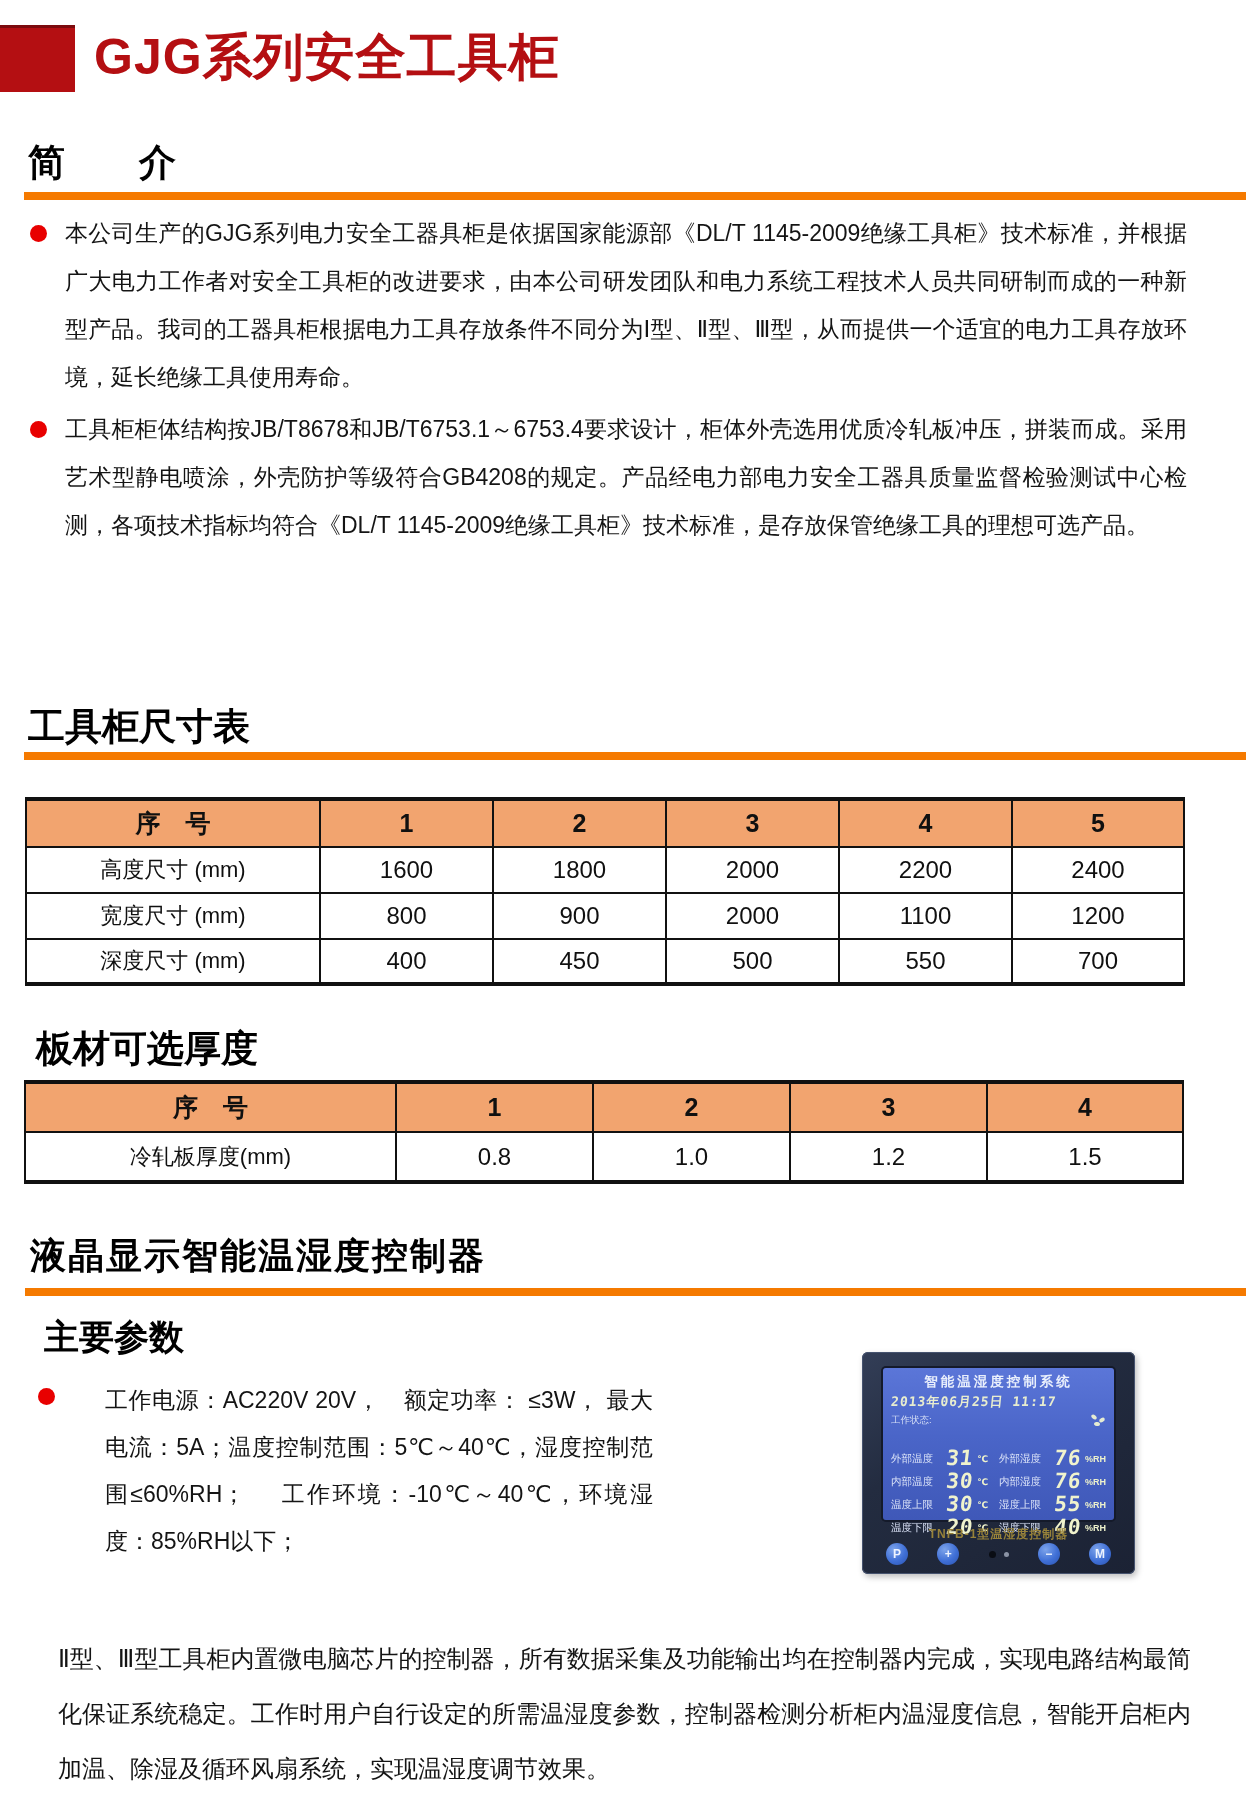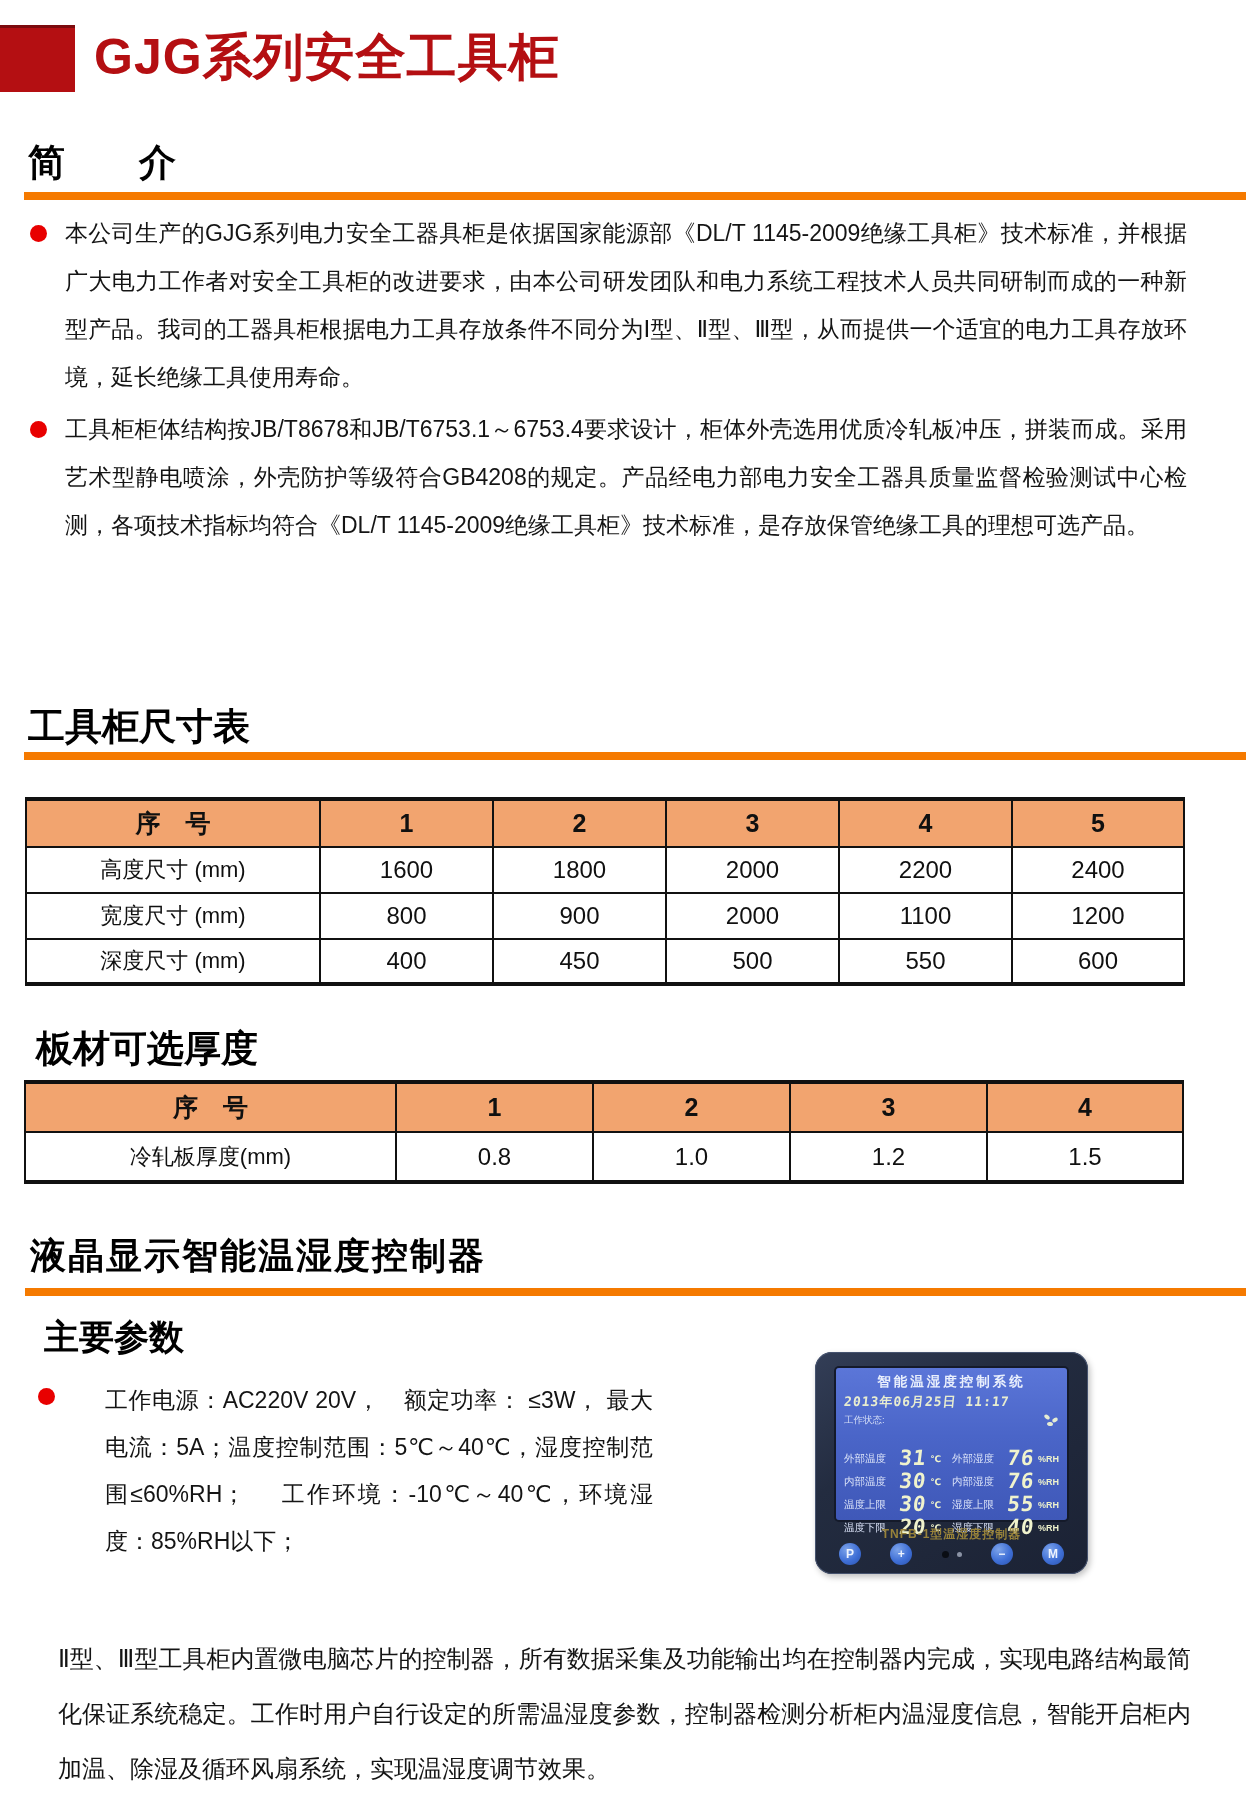--- a/index.html
+++ b/index.html
@@ -19,21 +19,21 @@
   
   table.spec{position:absolute;border-collapse:collapse;table-layout:fixed;background:#fff;
     border:2px solid #111;border-top:4px solid #111;border-bottom:4px solid #111;}
   table.spec th,table.spec td{border:2px solid #111;text-align:center;vertical-align:middle;padding:0;}
   table.spec th{background:#f2a46f;font-size:25px;font-weight:bold;color:#101010;}
   table.spec td{font-size:24px;color:#101010;}
   table.spec td.lbl{font-size:22px;}
   
   .params-text{position:absolute;font-size:23px;line-height:47px;text-align:justify;color:#141414;margin-left:21px;}
   
-  .device{position:absolute;left:815px;top:1352px;width:273px;height:222px;border-radius:17px;
+  .device{position:absolute;left:862px;top:1352px;width:273px;height:222px;border-radius:6px;
     background:linear-gradient(145deg,#333e57 0%,#232c40 35%,#1b2234 100%);
     box-shadow:0 0 0 1px #46536f inset, 2px 3px 6px rgba(0,0,0,0.25);}
   .lcd{position:absolute;left:21px;top:16px;width:231px;height:152px;border-radius:3px;
     background:linear-gradient(180deg,#5b76d8 0%,#4a65c8 45%,#3f58b8 100%);
     box-shadow:0 0 0 2px #141a2a;padding:5px 8px 0 8px;box-sizing:border-box;color:#dfe7fa;}
   .lcd-title{font-size:13.5px;font-weight:bold;letter-spacing:3px;text-align:center;color:#e9effc;white-space:nowrap;}
   .lcd-date{font-family:"DejaVu Sans Mono",monospace;font-size:13px;font-weight:bold;color:#e8edcf;
     transform:skewX(-6deg);margin-top:2px;letter-spacing:1px;white-space:nowrap;}
   .lcd-status-row{display:flex;justify-content:space-between;align-items:flex-end;margin-top:3px;}
   .lcd-status{font-size:9.5px;color:#d6dff6;}
@@ -117,21 +117,21 @@
         <td>2000</td>
         <td>1100</td>
         <td>1200</td>
       </tr>
       <tr style="height:45px;">
         <td class="lbl">深度尺寸 (mm)</td>
         <td>400</td>
         <td>450</td>
         <td>500</td>
         <td>550</td>
-        <td>600</td>
+        <td>700</td>
       </tr>
     </tbody>
   </table>
 
   <div class="sec-head" style="left:36px;top:1024px;font-size:37px;">板材可选厚度</div>
 
   <table class="spec" style="left:24px;top:1080px;width:1158px;">
     <colgroup>
       <col style="width:371px;">
         <col style="width:197px;">

